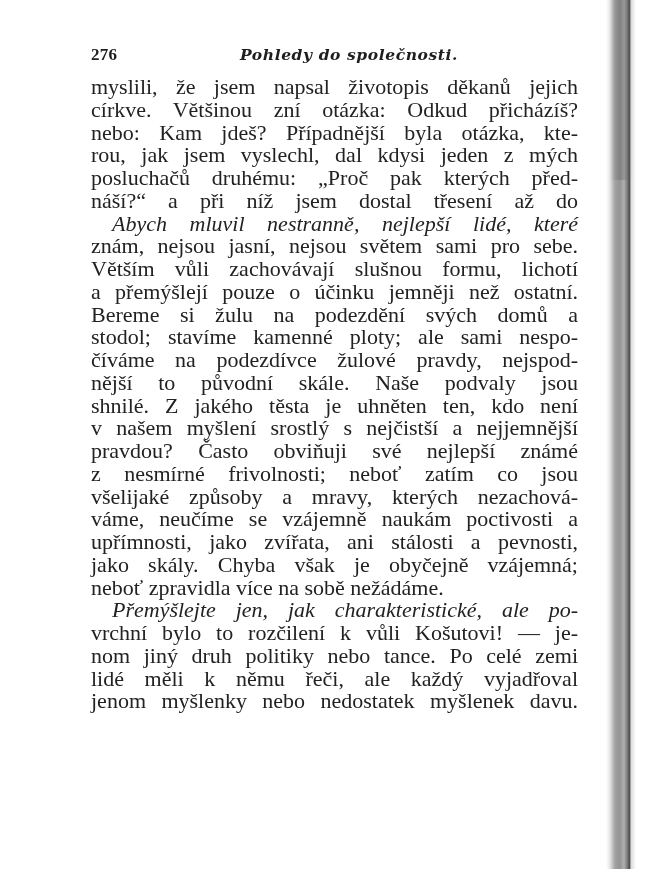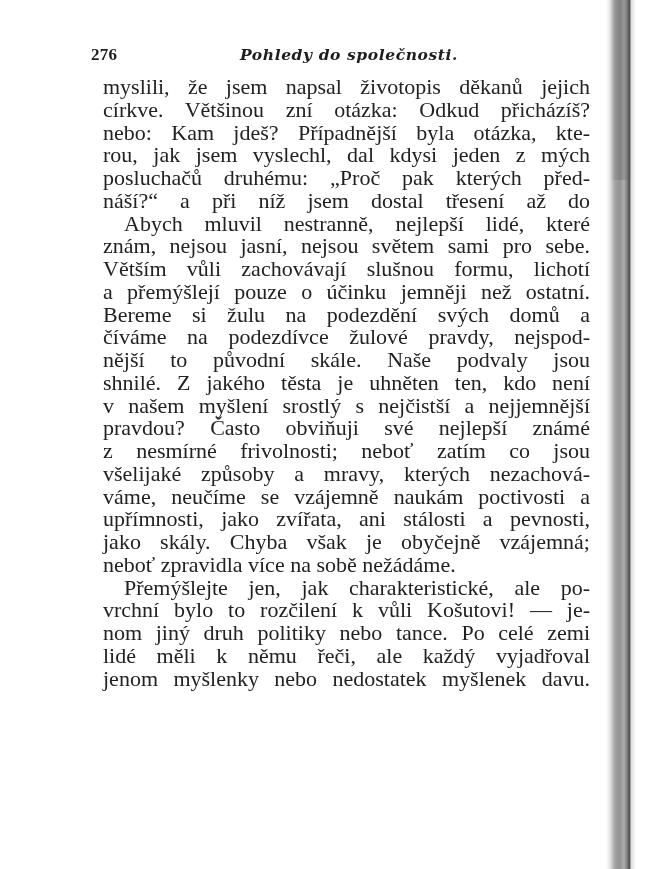--- a/index.html
+++ b/index.html
@@ -45,38 +45,39 @@
     font-weight: bold;
     letter-spacing: 0.6px;
     color: #1e1e1e;
     font-family: "DejaVu Serif", "Liberation Serif", serif;
     font-size: 15.5px;
     font-style: italic;
   }
   .body-text {
     position: absolute;
     top: 76px;
-    left: 103px;
+    left: 91px;
     width: 487px;
   }
   .line {
     display: block;
     height: 22.75px;
     line-height: 22.75px;
     font-size: 22px;
     text-align: justify;
     text-align-last: justify;
     white-space: nowrap;
     color: #222222;
   }
   .line.last {
     text-align-last: left;
   }
   .line.indent {
     padding-left: 21px;
+    font-style: italic;
   }
   .gutter {
     position: absolute;
     top: 0;
     left: 606px;
     width: 30px;
     height: 869px;
     background: linear-gradient(to right,
       #ffffff 0%,
       #e6e6e6 12%,
@@ -118,20 +119,21 @@
       <span class="line">posluchačů druhému: „Proč pak kterých před-</span>
       <span class="line">náší?“ a při níž jsem dostal třesení až do</span>
     </div>
 
     <div>
       <span class="line indent">Abych mluvil nestranně, nejlepší lidé, které</span>
       <span class="line">znám, nejsou jasní, nejsou světem sami pro sebe.</span>
       <span class="line">Větším vůli zachovávají slušnou formu, lichotí</span>
       <span class="line">a přemýšlejí pouze o účinku jemněji než ostatní.</span>
       <span class="line">Bereme si žulu na podezdění svých domů a</span>
+      <span class="line">stodol; stavíme kamenné ploty; ale sami nespo-</span>
       <span class="line">číváme na podezdívce žulové pravdy, nejspod-</span>
       <span class="line">nější to původní skále. Naše podvaly jsou</span>
       <span class="line">shnilé. Z jakého těsta je uhněten ten, kdo není</span>
       <span class="line">v našem myšlení srostlý s nejčistší a nejjemnější</span>
       <span class="line">pravdou? Často obviňuji své nejlepší známé</span>
       <span class="line">z nesmírné frivolnosti; neboť zatím co jsou</span>
       <span class="line">všelijaké způsoby a mravy, kterých nezachová-</span>
       <span class="line">váme, neučíme se vzájemně naukám poctivosti a</span>
       <span class="line">upřímnosti, jako zvířata, ani stálosti a pevnosti,</span>
       <span class="line">jako skály. Chyba však je obyčejně vzájemná;</span>

